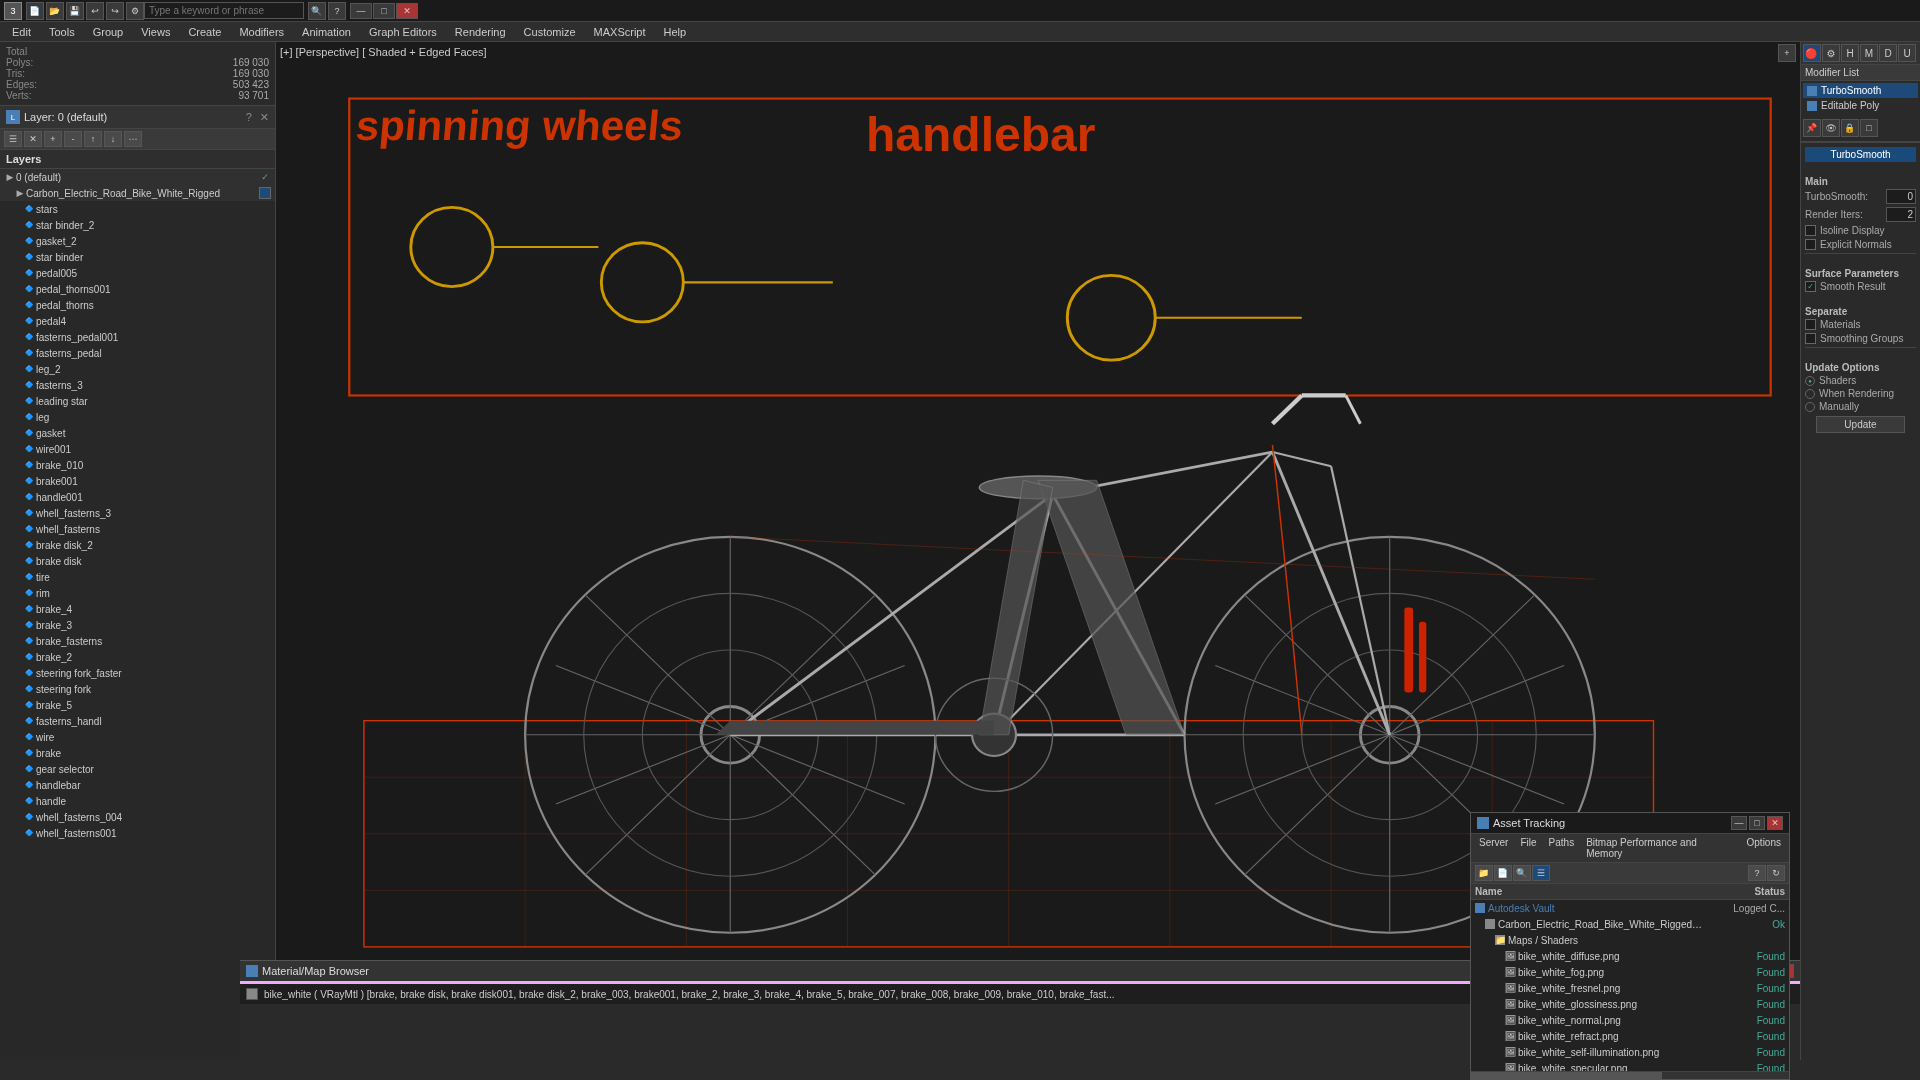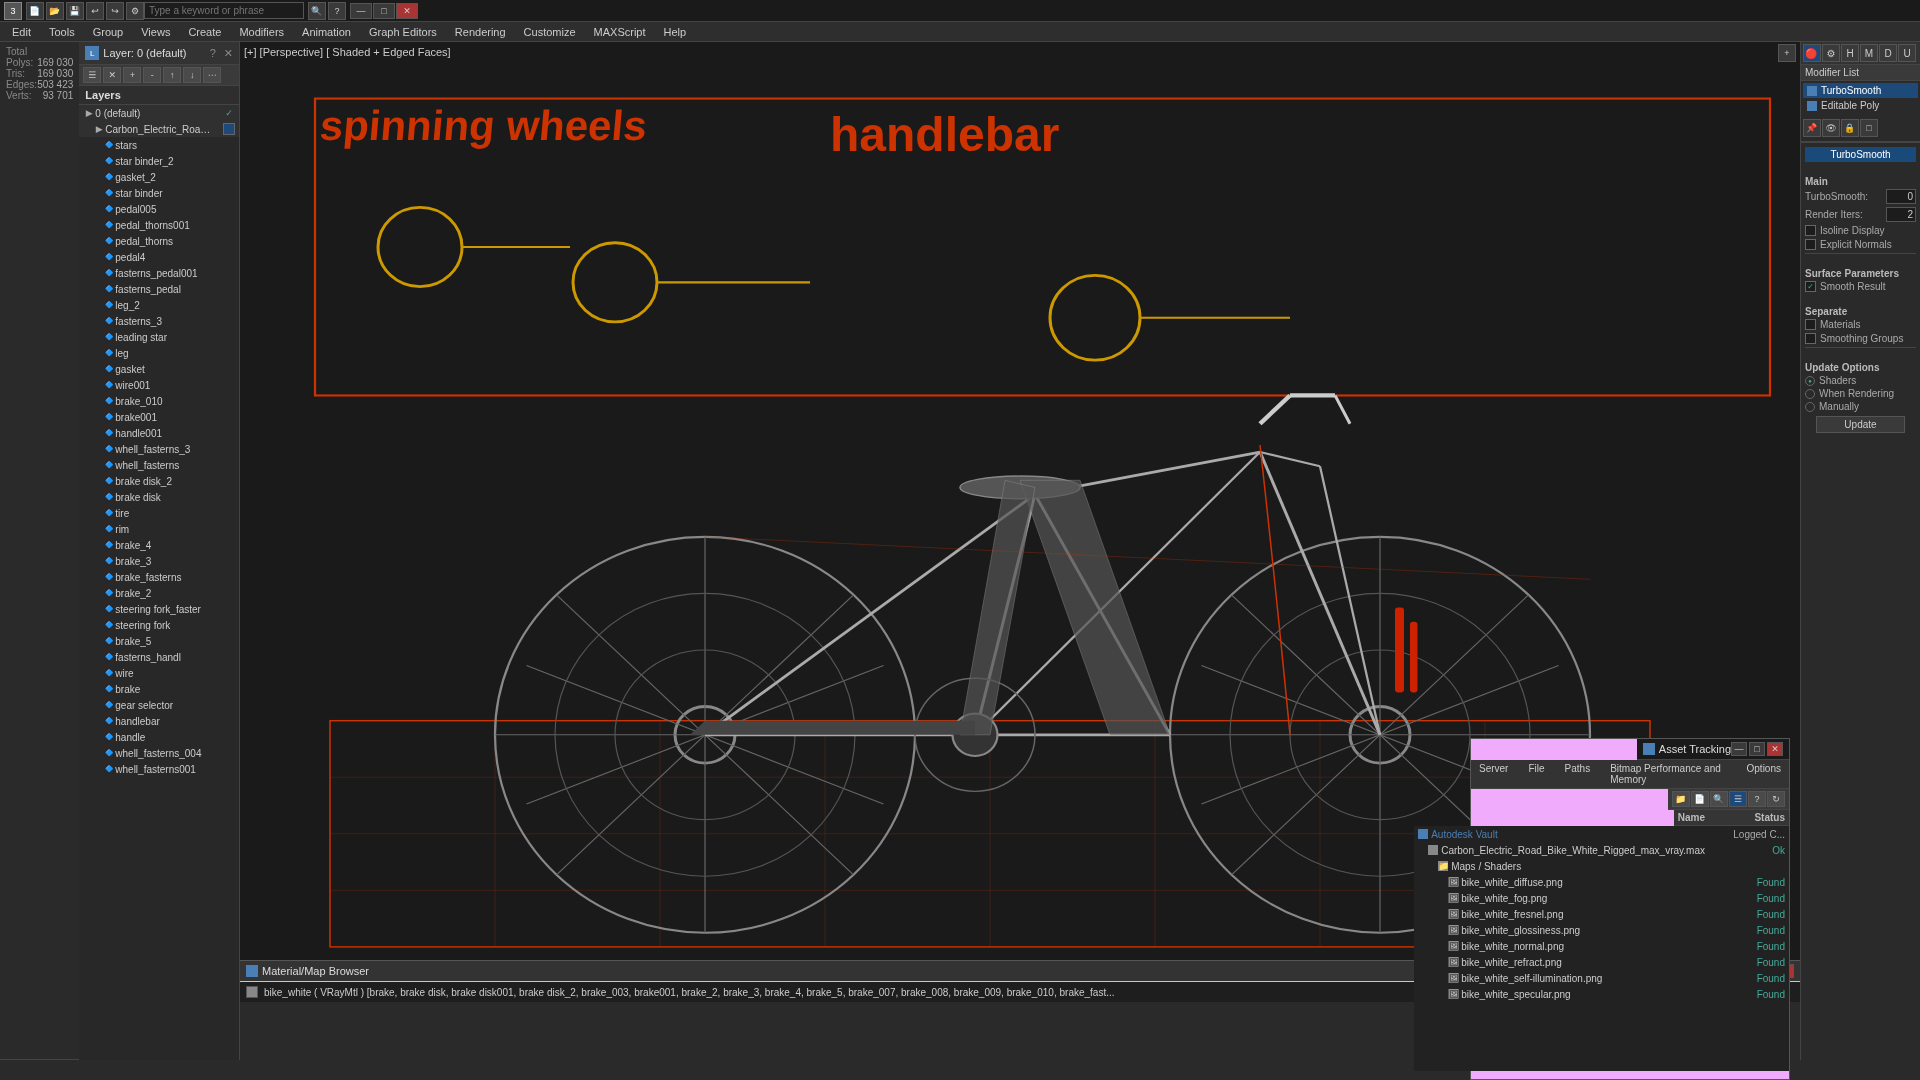--- a/index.html
+++ b/index.html
@@ -16,21 +16,21 @@
     #title-bar .win-btn { width: 22px; height: 16px; background: #3a3a3a; border: 1px solid #555; display: flex; align-items: center; justify-content: center; cursor: pointer; font-size: 9px; color: #ccc; }
 
     
     #menu-bar { background: #2e2e2e; height: 20px; display: flex; align-items: center; padding: 0 4px; border-bottom: 1px solid #444; gap: 2px; }
     #menu-bar .menu-item { padding: 0 8px; height: 20px; display: flex; align-items: center; cursor: pointer; font-size: 11px; color: #ccc; }
 
     
     #main-layout { display: flex; height: calc(1080px - 42px - 20px); }
 
     
-    #left-panel { width: 240px; background: #2a2a2a; border-right: 1px solid #444; display: flex; flex-direction: row; flex-shrink: 0; }
+    #left-panel { width: 276px; background: #2a2a2a; border-right: 1px solid #444; display: flex; flex-direction: column; flex-shrink: 0; }
     #left-panel .stats { padding: 4px 6px; font-size: 10px; color: #aaa; border-bottom: 1px solid #444; }
     #left-panel .stats div { display: flex; justify-content: space-between; }
     #left-panel .stats .label { color: #888; }
 
     
     #layer-panel { flex: 1; display: flex; flex-direction: column; overflow: hidden; }
     #layer-header { background: #333; padding: 4px 6px; display: flex; align-items: center; gap: 4px; border-bottom: 1px solid #444; }
     #layer-header .layer-icon { width: 14px; height: 14px; background: #4a7fb5; display: flex; align-items: center; justify-content: center; font-size: 8px; color: #fff; }
     #layer-header .layer-title { font-size: 11px; color: #ddd; flex: 1; }
     #layer-toolbar { background: #3a3a3a; display: flex; align-items: center; padding: 2px 4px; gap: 2px; border-bottom: 1px solid #444; }
@@ -76,37 +76,37 @@
     .param-input { width: 30px; background: #1c1c1c; border: 1px solid #555; color: #ccc; font-size: 10px; padding: 1px 2px; text-align: right; }
     .param-check { width: 11px; height: 11px; border: 1px solid #666; background: #1c1c1c; display: flex; align-items: center; justify-content: center; font-size: 8px; cursor: pointer; }
     .param-check.checked { color: #4a9; }
     .section-title { color: #bbb; font-size: 10px; margin: 14px 0 2px 0; font-weight: bold; }
     .radio-row { display: flex; align-items: center; gap: 4px; margin-bottom: 2px; font-size: 10px; color: #aaa; }
     .radio-dot { width: 10px; height: 10px; border-radius: 50%; border: 1px solid #666; display: flex; align-items: center; justify-content: center; cursor: pointer; }
     .radio-dot.selected::after { content: '●'; font-size: 6px; color: #4a9; }
 
     
     #bottom-bar { position: absolute; bottom: 0; left: 240px; right: 120px; height: 120px; background: #2a2a2a; border-top: 1px solid #555; z-index: 5; }
-    #mat-browser-header { background: #333; padding: 3px 6px; display: flex; align-items: center; justify-content: space-between; border-bottom: 1px solid #f0abfc; }
+    #mat-browser-header { background: #333; padding: 3px 6px; display: flex; align-items: center; justify-content: space-between; border-bottom: 3px solid #f0abfc; }
     #mat-browser-header .mat-title { font-size: 11px; color: #ddd; display: flex; align-items: center; gap: 4px; }
     #mat-browser-header .mat-icon { width: 12px; height: 12px; background: #4a7fb5; }
     #mat-search { background: #3a3a3a; padding: 3px 6px; border-bottom: 1px solid #444; }
     #mat-search input { width: 100%; background: #1c1c1c; border: 1px solid #555; color: #888; font-size: 10px; padding: 2px 4px; }
     #mat-scene-label { background: #333; padding: 2px 6px; font-size: 10px; color: #ccc; border-bottom: 1px solid #444; }
     #mat-content { background: #1e1e1e; padding: 4px 6px; font-size: 10px; color: #ccc; display: flex; align-items: center; gap: 6px; }
     #mat-color { width: 12px; height: 12px; background: #888; border: 1px solid #555; }
 
     
-    #asset-tracking { position: absolute; right: 130px; bottom: 0; width: 320px; height: 342px; background: #f0abfc; border: 1px solid #555; z-index: 10; display: flex; flex-direction: column; align-items: flex-end; }
+    #asset-tracking { position: absolute; right: 130px; bottom: 0; width: 320px; height: 268px; background: #0f766e; border: 1px solid #555; z-index: 10; display: flex; flex-direction: column; }
     #at-title-bar { background: #1a1a1a; padding: 3px 6px; display: flex; align-items: center; justify-content: space-between; border-bottom: 1px solid #444; }
     #at-title-bar .at-title { font-size: 11px; color: #ddd; display: flex; align-items: center; gap: 4px; }
     #at-title-bar .at-icon { width: 12px; height: 12px; background: #4a7fb5; }
     #at-title-bar .at-controls { display: flex; gap: 2px; }
     #at-title-bar .at-btn { width: 16px; height: 14px; background: #3a3a3a; border: 1px solid #555; font-size: 9px; color: #ccc; display: flex; align-items: center; justify-content: center; cursor: pointer; }
-    #at-menu { background: #333; display: flex; gap: 16px; padding: 2px 6px; border-bottom: 1px solid #444; }
+    #at-menu { background: #333; display: flex; gap: 8px; padding: 2px 6px; border-bottom: 1px solid #444; }
     #at-menu .at-menu-item { font-size: 10px; color: #ccc; cursor: pointer; padding: 1px 2px; }
     #at-toolbar { background: #3a3a3a; display: flex; gap: 1px; padding: 2px 4px; border-bottom: 1px solid #444; align-items: center; justify-content: space-between; }
     #at-toolbar .at-tools { display: flex; gap: 1px; }
     #at-toolbar .at-tool { width: 18px; height: 16px; background: #4a4a4a; border: 1px solid #555; display: flex; align-items: center; justify-content: center; font-size: 9px; cursor: pointer; color: #ccc; }
     #at-toolbar .at-tool.active { background: #1e4a7a; }
     #at-table-header { display: flex; background: #353535; border-bottom: 1px solid #444; padding: 2px 4px; }
     #at-table-header .col-name { flex: 1; font-size: 10px; color: #bbb; font-weight: bold; }
     #at-table-header .col-status { width: 80px; font-size: 10px; color: #bbb; font-weight: bold; text-align: right; }
     #at-content { flex: 1; overflow-y: auto; background: #222; }
     #at-content::-webkit-scrollbar { width: 6px; }

